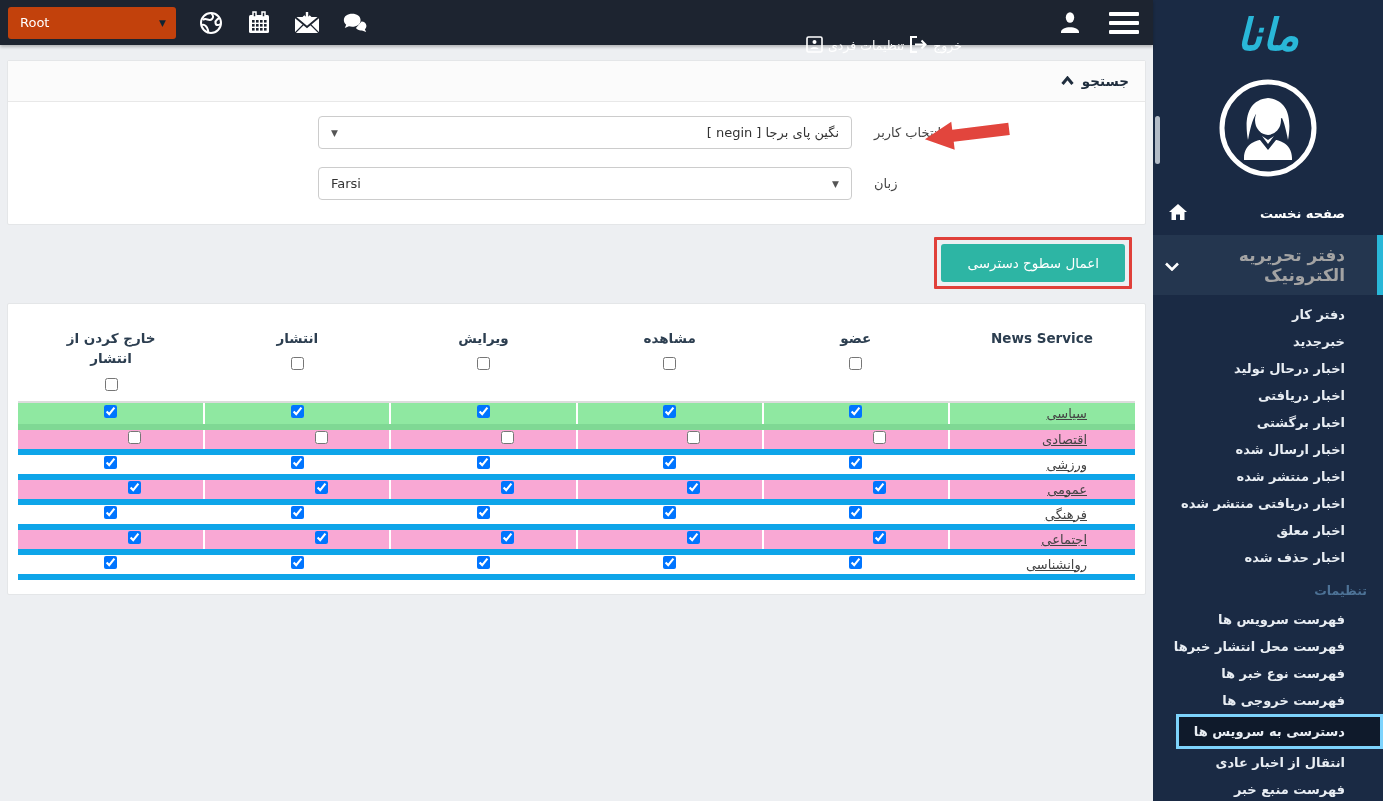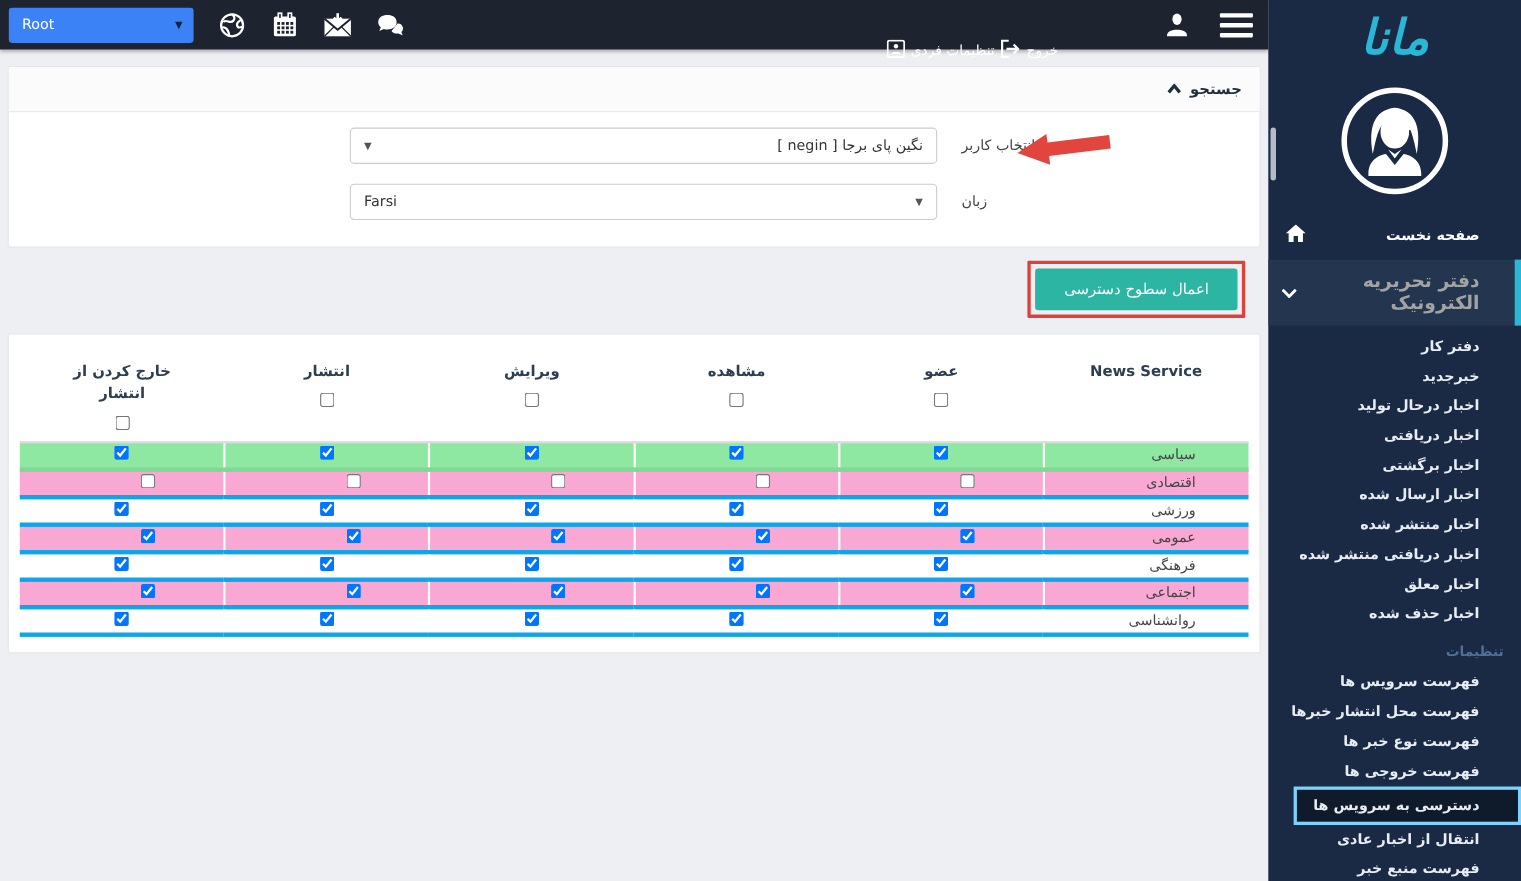--- a/index.html
+++ b/index.html
@@ -14,21 +14,21 @@
   .main { position: absolute; top: 0; left: 0; width: 1153px; height: 801px; }
 
   
   .topbar {
     height: 45px; background: #1d2430; display: flex; align-items: center;
     justify-content: space-between; padding: 0 14px 0 8px;
     box-shadow: 0 2px 3px rgba(0,0,0,.25); position: relative; z-index: 5;
   }
   .topbar-left { display: flex; align-items: center; gap: 22px; }
   .root-select {
-    width: 168px; height: 32px; background: #3b82f6; border-radius: 3px;
+    width: 168px; height: 32px; background: #c2410c; border-radius: 3px;
     color: #fff; display: flex; align-items: center; justify-content: space-between;
     padding: 0 10px 0 12px; cursor: pointer; font-size: 13px;
   }
   .root-select .caret { font-size: 9px; color: #0e2433; }
   .tb-icon { width: 26px; height: 26px; display: inline-flex; align-items: center; justify-content: center; cursor: pointer; }
   .tb-icon svg { display: block; }
 
   .topbar-right { display: flex; align-items: center; }
   .tb-links { display: flex; align-items: center; gap: 6px; color: #fff; font-size: 12.5px; margin-top: 46px; }
   .tb-link { display: flex; align-items: center; gap: 5px; cursor: pointer; color: #fff; }
@@ -84,21 +84,21 @@
   
   .table-panel { padding: 2px 10px 14px; }
   table.svc { width: 100%; border-collapse: collapse; direction: rtl; table-layout: fixed; }
   table.svc thead th {
     font-weight: bold; color: #2c3e50; font-size: 13.5px; text-align: center;
     padding: 22px 26px 10px; vertical-align: top; border-bottom: 2px solid #dcdcdc; line-height: 1.5;
   }
   table.svc thead th .hd-cb { display: block; margin: 9px auto 0; }
   table.svc td {
     height: 25px; text-align: center; vertical-align: middle;
-    border-left: 2px solid #fff; border-bottom: 4px solid #0ea5e9;
+    border-left: 2px solid #fff; border-bottom: 6px solid #0ea5e9; text-decoration: underline;
   }
   table.svc td:last-child { border-left: none; }
   table.svc tr.stripe td { background: #f9a8d4; padding-left: 48px; }
   table.svc tr.hl td { background: #8fe8a1; border-bottom-color: #7fd894; }
   table.svc td.svc-name { text-align: right; padding-right: 48px; color: #444; }
   input[type="checkbox"] { width: 13px; height: 13px; cursor: pointer; }
 
   
   .sidebar {
     position: absolute; top: 0; right: 0; width: 230px; height: 801px;

